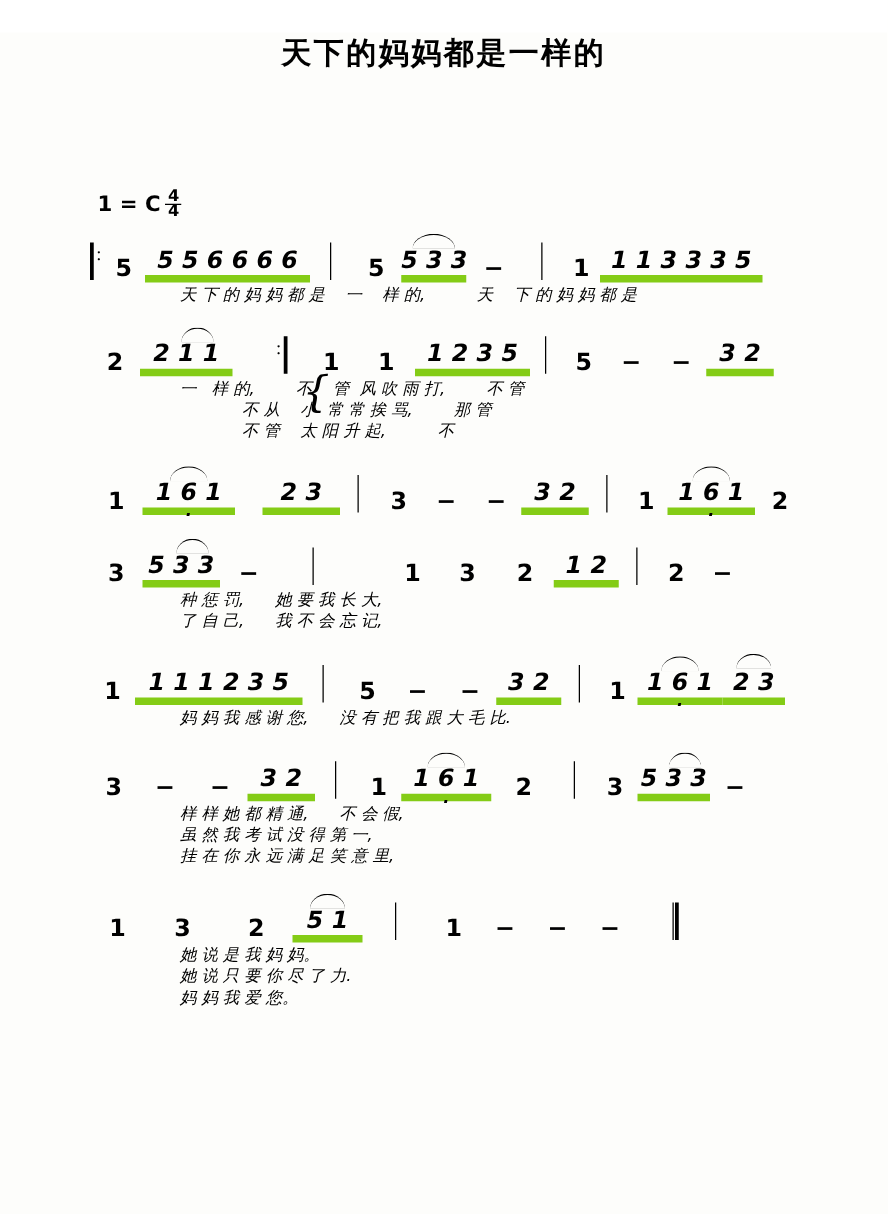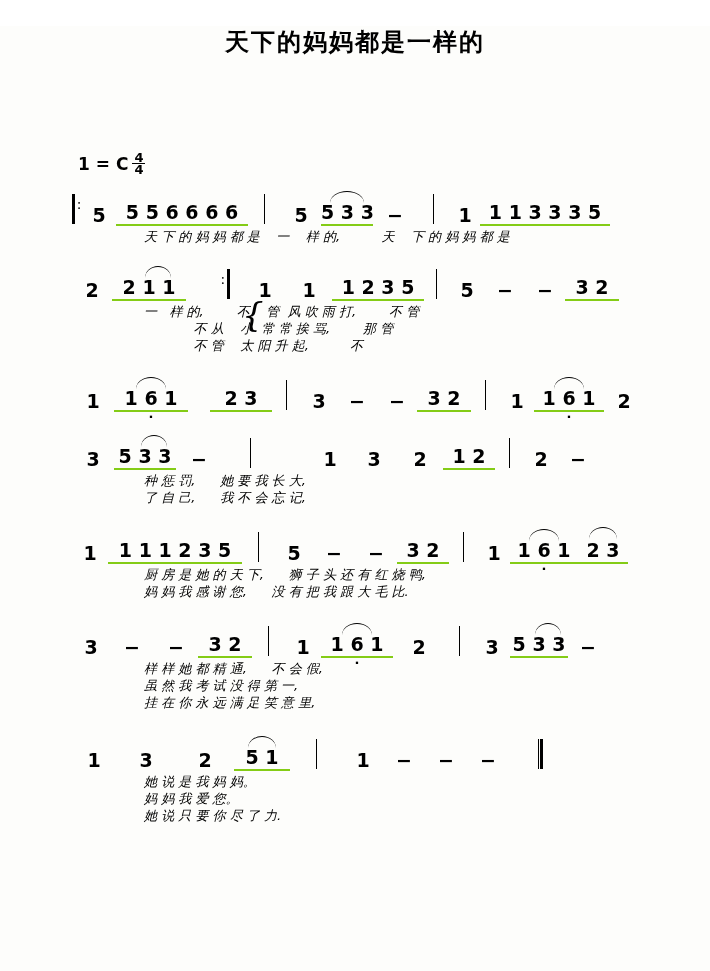--- a/index.html
+++ b/index.html
@@ -96,21 +96,21 @@
     white-space: pre;
   }
   .cell .dot-under {
     position: absolute;
     bottom: -8px;
     left: 50%;
     transform: translateX(-50%);
     font-size: 13px;
     line-height: 6px;
   }
-  .u1 { border-bottom: 2px solid #84cc16; padding-bottom: 1px; }
+  .u1 { border-bottom: 6px solid #84cc16; padding-bottom: 1px; font-style: italic; }
   .dash {
     font-family: "DejaVu Sans", sans-serif;
     font-weight: bold;
     font-size: 19px;
   }
   .bar {
     width: 0;
     border-left: 1.6px solid #000;
     height: 30px;
     align-self: center;
@@ -298,21 +298,20 @@
         <div class="cell" style="width:38px">5</div>
         <div class="cell dash" style="width:42px">−</div>
         <div class="cell dash" style="width:42px">−</div>
         <div class="cell u1" style="width:52px">3 2</div>
         <div class="bar" style="margin:0 14px"></div>
         <div class="cell" style="width:32px">1</div>
         <div class="cell u1" style="width:68px"><span class="slur" style="width:30px"></span>1 <span style="position:relative">6<span class="dot-under">.</span></span> 1</div>
         <div class="cell u1" style="width:50px"><span class="slur" style="width:28px;top:-12px"></span>2 3</div>
       </div>
       <div class="lyrics">
-        <div class="lyricline">厨 房 是 她 的 天 下,      狮 子 头 还 有 红 烧 鸭,</div>
         <div class="lyricline">妈 妈 我 感 谢 您,      没 有 把 我 跟 大 毛 比.</div>
       </div>
     </div>
 
     <div class="system" style="margin-top:24px">
       <div class="noterow">
         <div class="cell" style="width:38px">3</div>
         <div class="cell dash" style="width:44px">−</div>
         <div class="cell dash" style="width:44px">−</div>
         <div class="cell u1" style="width:54px">3 2</div>
@@ -340,19 +339,19 @@
         <div class="cell u1" style="width:56px"><span class="slur" style="width:28px"></span>5 1</div>
         <div class="bar" style="margin:0 26px"></div>
         <div class="cell" style="width:40px">1</div>
         <div class="cell dash" style="width:42px">−</div>
         <div class="cell dash" style="width:42px">−</div>
         <div class="cell dash" style="width:42px">−</div>
         <div class="endbar" style="margin-left:24px"></div>
       </div>
       <div class="lyrics">
         <div class="lyricline">她 说 是 我 妈 妈。</div>
+        <div class="lyricline">她 说 只 要 你 尽 了 力.</div>
         <div class="lyricline">妈 妈 我 爱 您。</div>
-        <div class="lyricline">她 说 只 要 你 尽 了 力.</div>
       </div>
     </div>
 
   </div>
 </div>
 
 </body></html>

